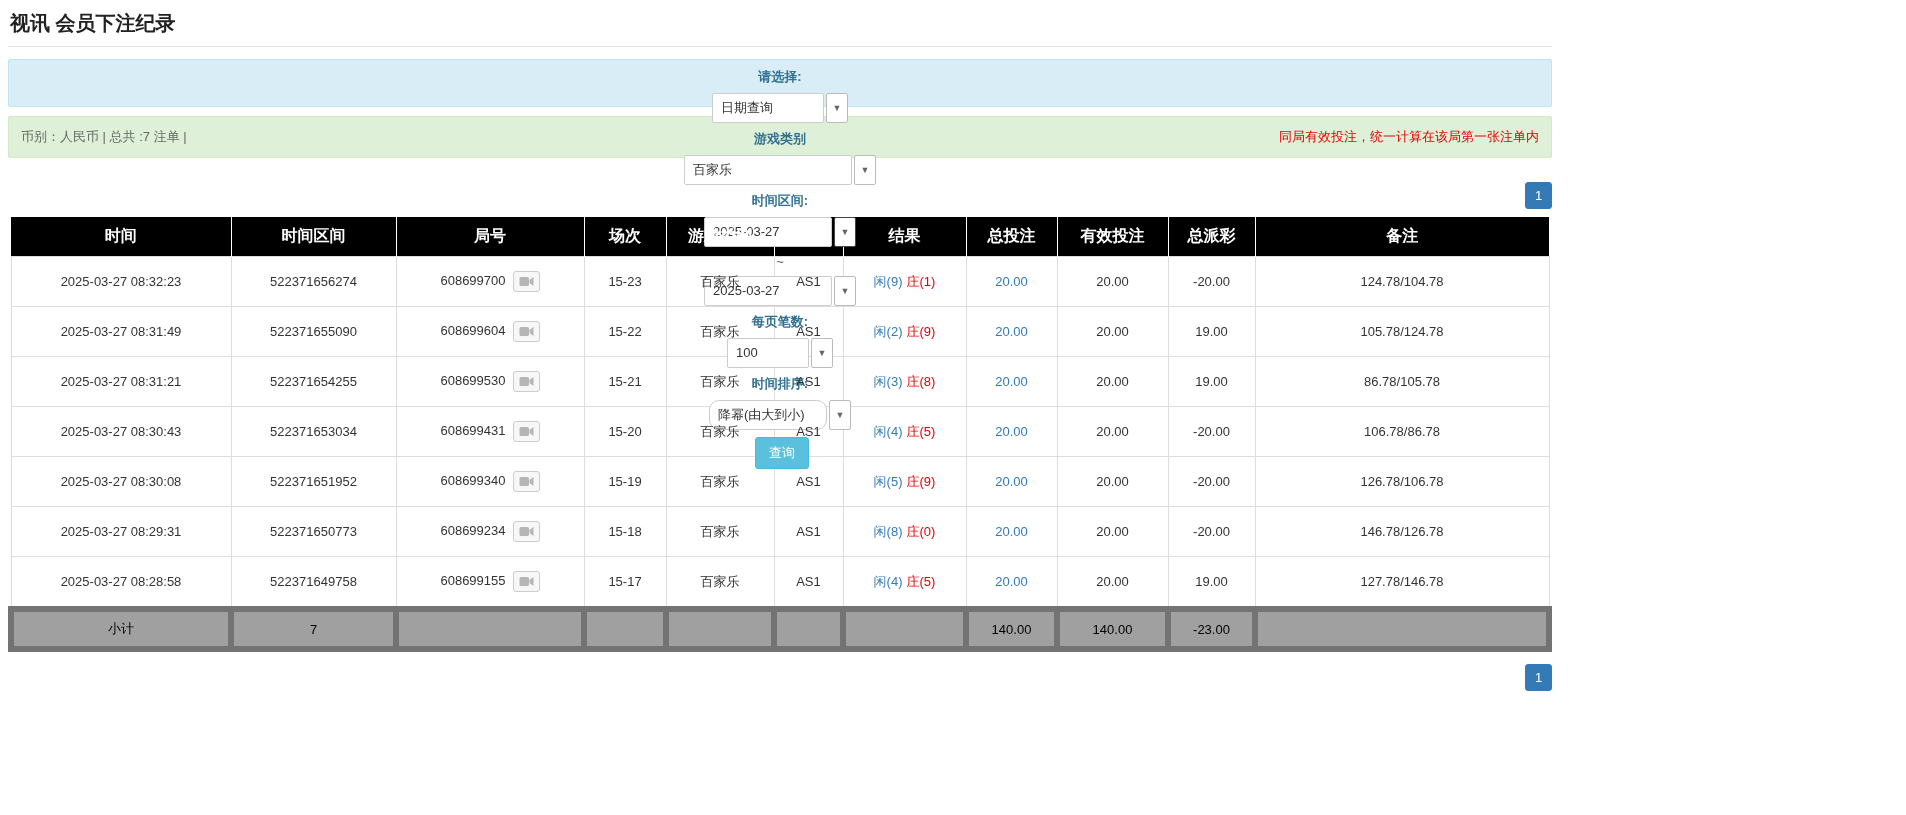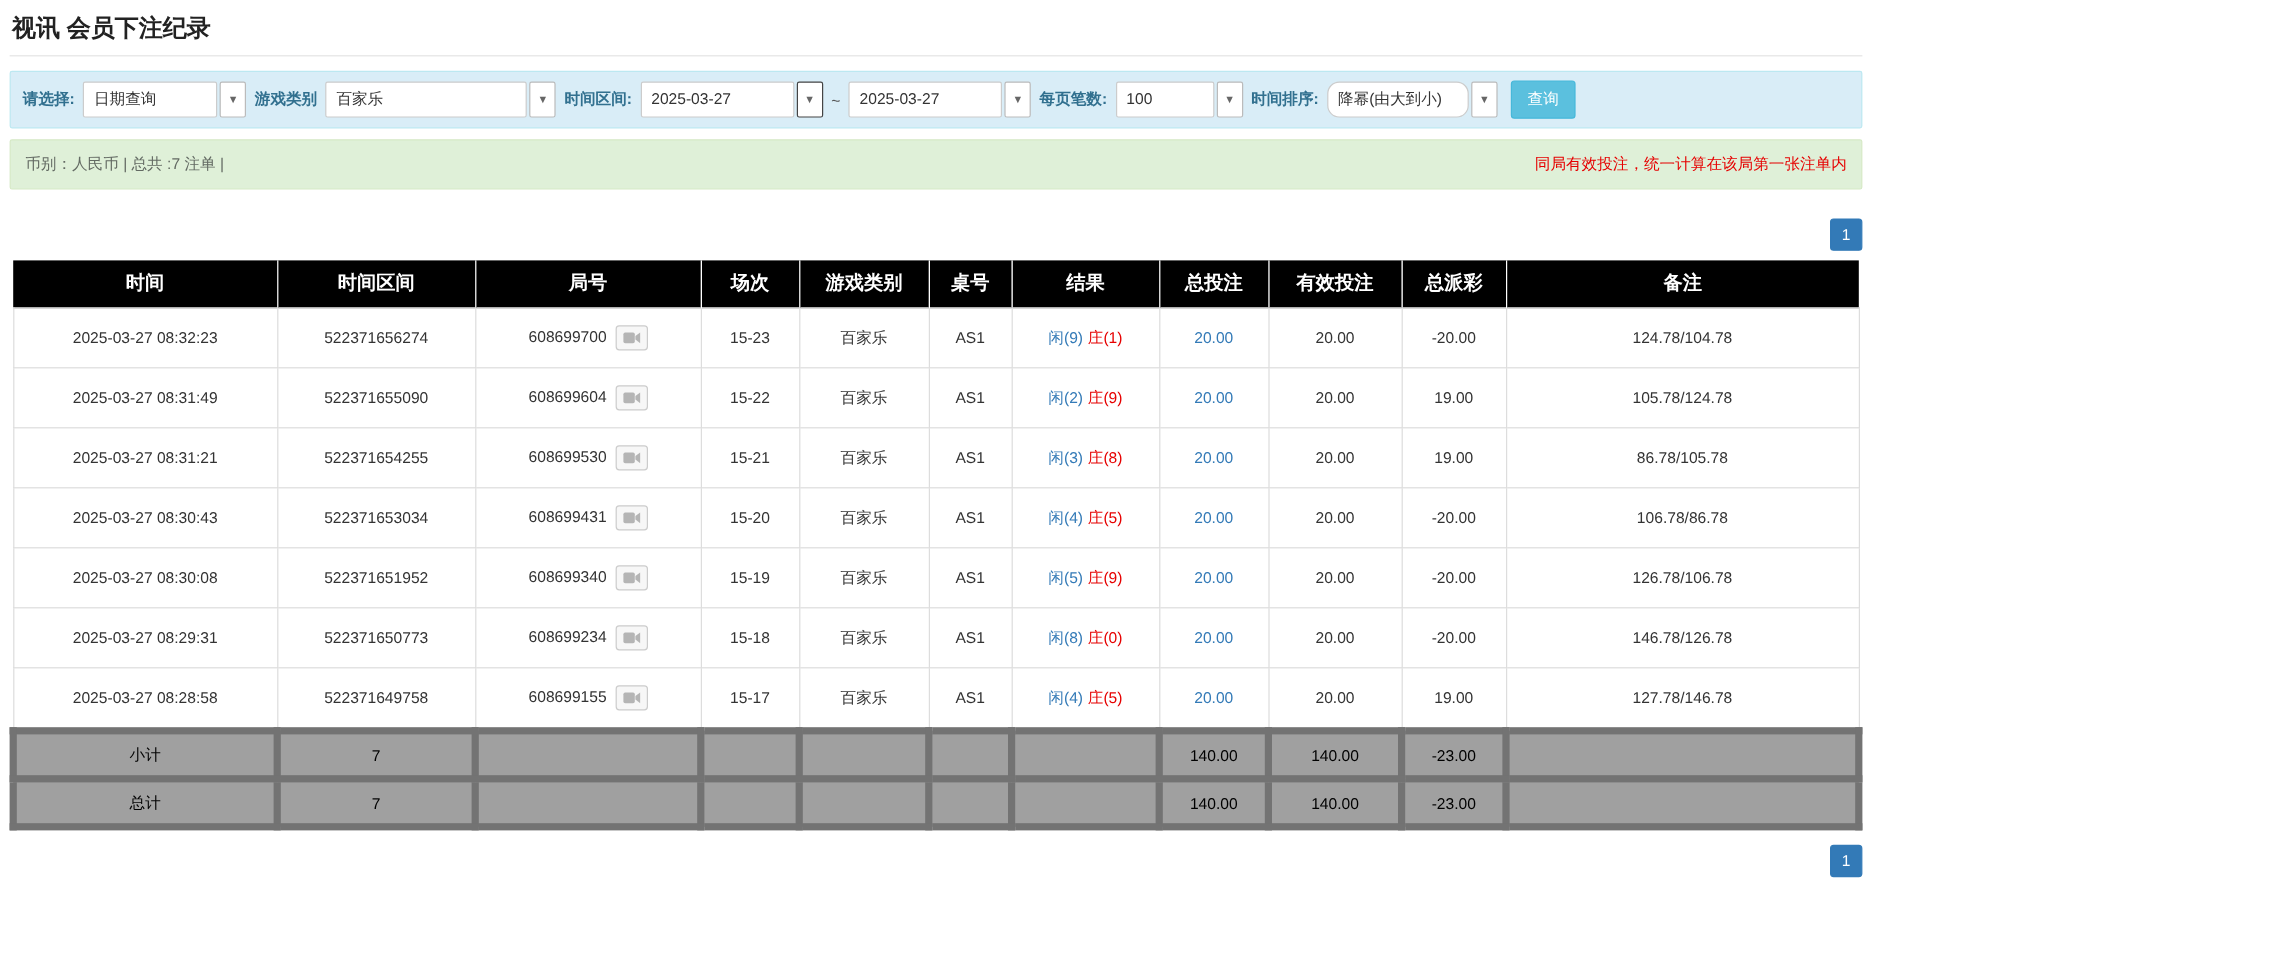--- a/index.html
+++ b/index.html
@@ -16,21 +16,21 @@
   .page-title {
     font-size: 20px; font-weight: 600; color: #222;
     margin: 8px 0 0 0; padding: 0 0 9px 2px;
     border-bottom: 1px solid #e4e4e4;
   }
 
   
   .filter-bar {
     display: flex; align-items: center; gap: 7px;
     background: #d9edf7; border: 1px solid #bce8f1; border-radius: 2px;
-    padding: 8px 10px; margin-top: 12px; height: 48px;
+    padding: 8px 10px; margin-top: 12px; height: 48px; flex-direction: column;
   }
   .flabel { color: #31708f; font-weight: bold; font-size: 13px; white-space: nowrap; }
   .combo { display: inline-flex; align-items: stretch; gap: 2px; height: 30px; }
   .combo-value {
     background: #fff; border: 1px solid #ccc; border-radius: 2px;
     padding: 5px 8px; font-size: 13px; color: #333; line-height: 18px;
     overflow: hidden; white-space: nowrap;
   }
   .caret-btn {
     background: #fff; border: 1px solid #bbb; border-radius: 2px; width: 22px;
@@ -360,33 +360,20 @@
         <td></td>
           <td></td>
         <td></td>
           <td></td>
         <td></td>
         <td>140.00</td>
         <td>140.00</td>
         <td class="num-auto neg">-23.00</td>
         <td></td>
       </tr>
-      <tr class="footer-row">
-        <td>总计</td>
-        <td>7</td>
-        <td></td>
-          <td></td>
-        <td></td>
-          <td></td>
-        <td></td>
-        <td>140.00</td>
-        <td>140.00</td>
-        <td class="num-auto neg">-23.00</td>
-        <td></td>
-      </tr>
     </tbody>
   </table>
 
   <div class="pager-row pager-bottom">
     <button class="page-btn">1</button>
   </div>
 
 </div>
 
 </body></html>

